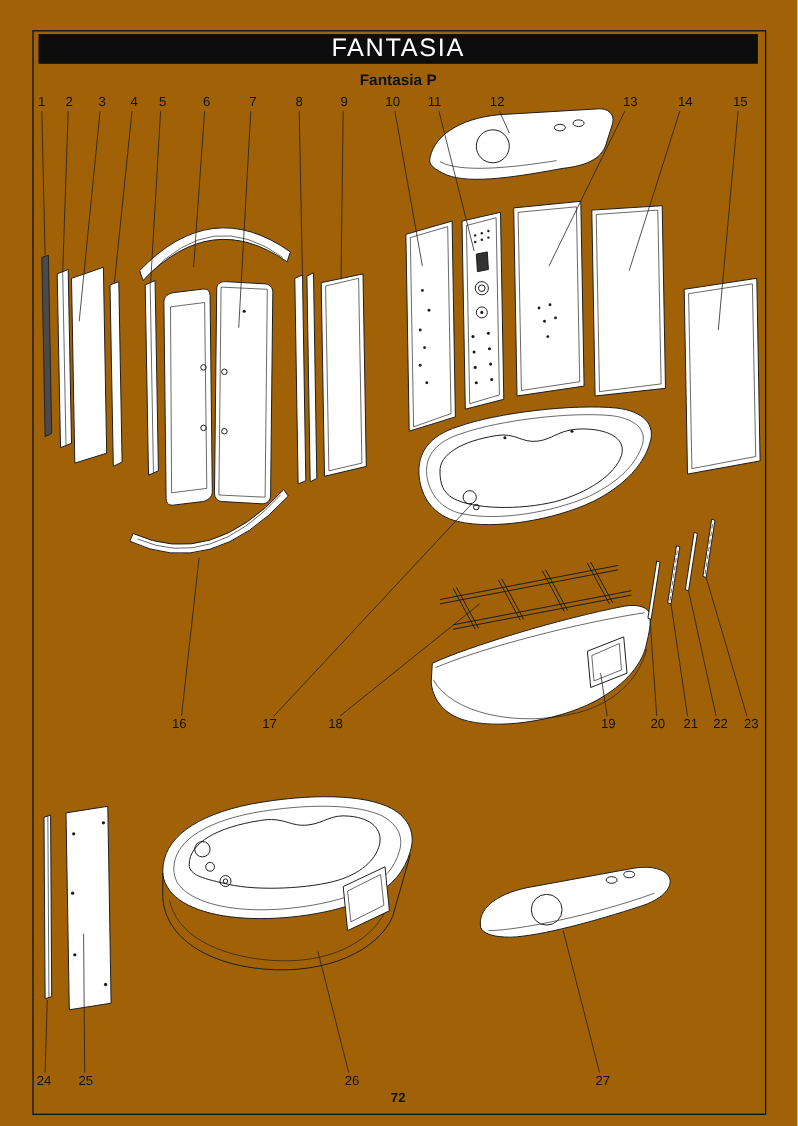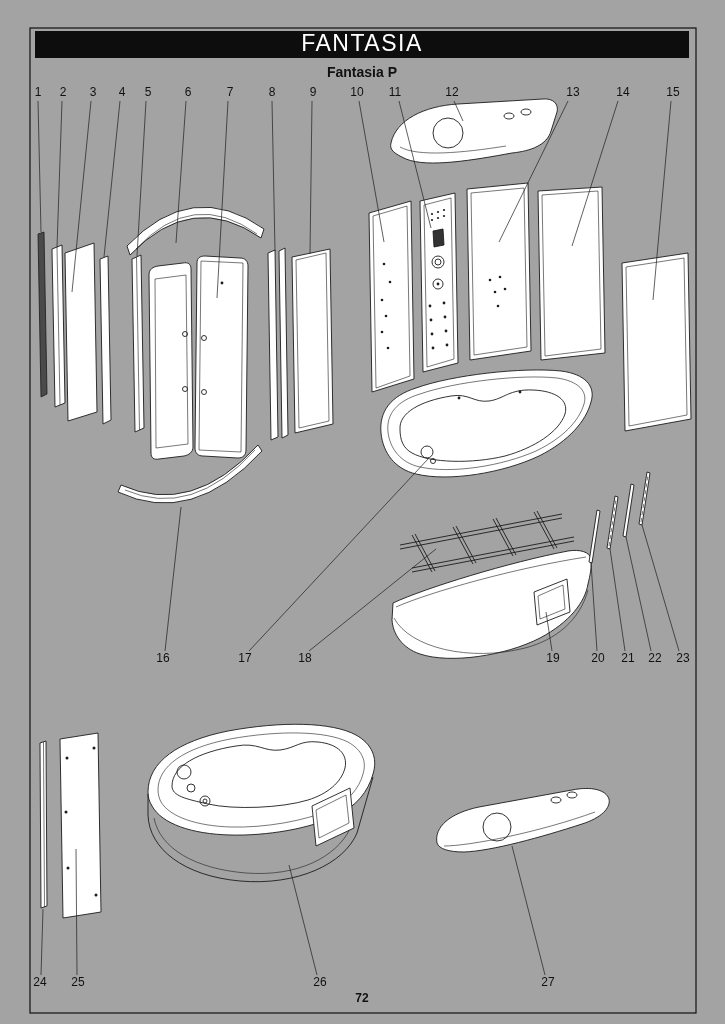--- a/index.html
+++ b/index.html
@@ -1,16 +1,16 @@
 <!DOCTYPE html>
 <html><head>
 <meta charset="utf-8">
 <style>
   html,body{margin:0;padding:0;background:#ffffff;}
-  .sheet{position:relative;width:725px;height:1024px;background:#a3a3a3;
+  .sheet{position:relative;width:725px;height:1024px;background:#a16207;
          font-family:"Liberation Sans",sans-serif;overflow:hidden;}
   svg{display:block}
   .wf{fill:#ffffff;stroke:#1c1c1c;stroke-width:0.9}
   .df{fill:#4a4a4a;stroke:#1c1c1c;stroke-width:0.8}
   .ln{fill:none;stroke:#1c1c1c;stroke-width:0.9}
   .thin{fill:none;stroke:#1c1c1c;stroke-width:0.6}
   .dot{fill:#1c1c1c;stroke:none}
   .leader{stroke:#1c1c1c;stroke-width:0.7;fill:none}
   .callout{font-size:12px;fill:#111;text-anchor:middle;
            font-family:"Liberation Sans",sans-serif}

